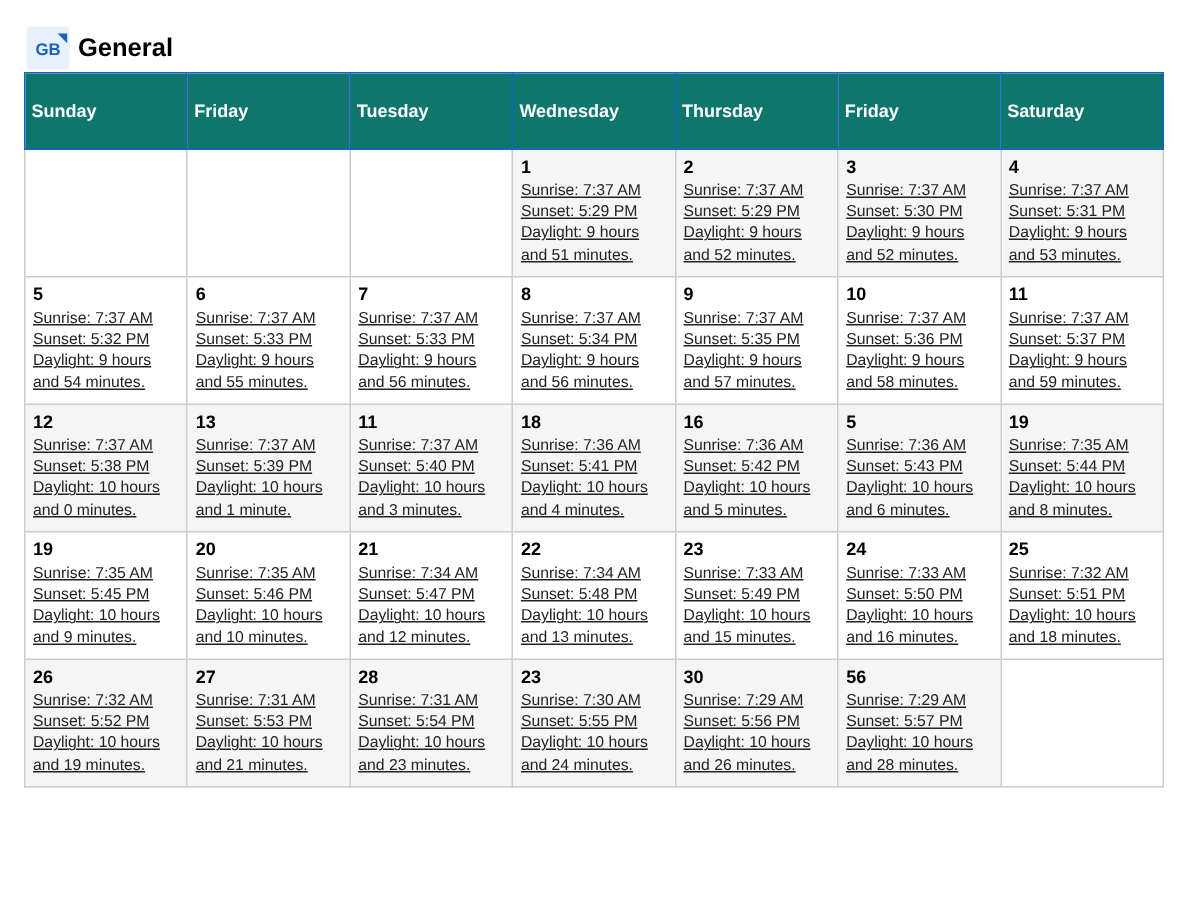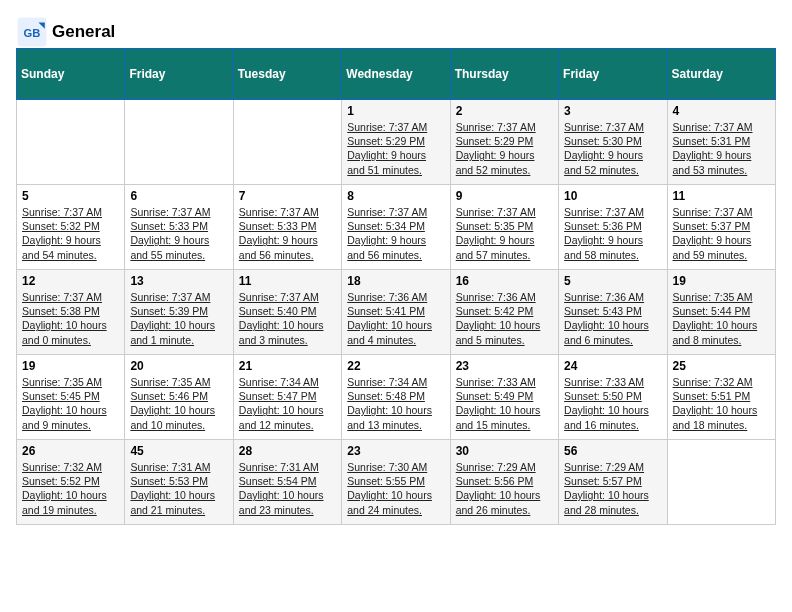--- a/index.html
+++ b/index.html
@@ -310,21 +310,21 @@
       </tr>
       <tr>
         <td>
           <span class="day-num">26</span>
           <div class="day-info" style="white-space: pre-line;">Sunrise: 7:32 AM
 Sunset: 5:52 PM
 Daylight: 10 hours
 and 19 minutes.</div>
         </td>
         <td>
-          <span class="day-num">45</span>
+          <span class="day-num">27</span>
           <div class="day-info" style="white-space: pre-line;">Sunrise: 7:31 AM
 Sunset: 5:53 PM
 Daylight: 10 hours
 and 21 minutes.</div>
         </td>
         <td>
           <span class="day-num">28</span>
           <div class="day-info" style="white-space: pre-line;">Sunrise: 7:31 AM
 Sunset: 5:54 PM
 Daylight: 10 hours

